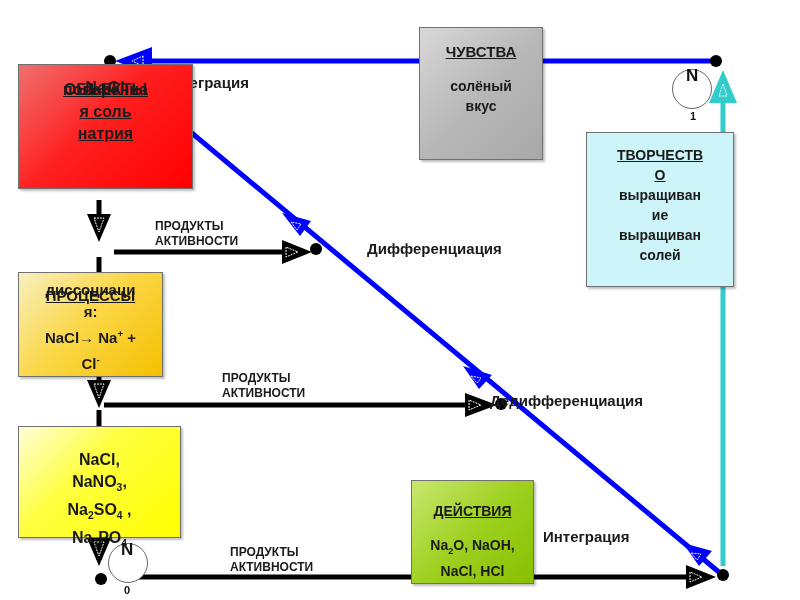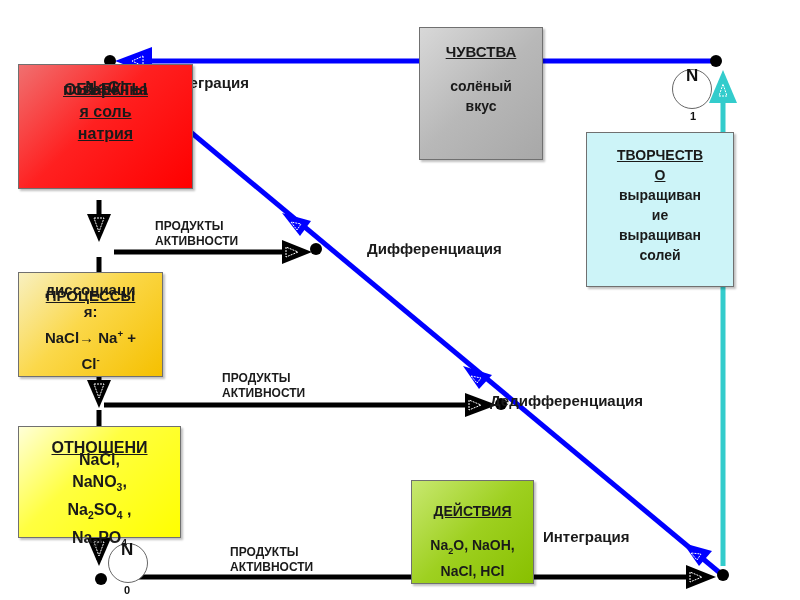--- a/index.html
+++ b/index.html
@@ -160,21 +160,20 @@
   <span class="body">я:</span>
   <span class="body">
     <span>NaCl</span><span style="font-weight:normal;">→</span>
     <span>Na</span><sup>+</sup>
     <span>+</span>
   </span>
   <span class="body"><span>Cl</span><sup>-</sup></span>
 </div>
 
 <div class="box" id="box-relations">
-  <span class="title" style="position:absolute; left:0; right:0; top:10px;">ОТНОШЕНИ</span>
   <span class="body" style="margin-top:10px;">NaCl,</span>
   <span class="body"><span>NaNO</span><sub>3</sub><span>,</span></span>
   <span class="body"><span>Na</span><sub>2</sub><span>SO</span><sub>4</sub><span> ,</span></span>
   <span class="body"><span>Na</span><sub>3</sub><span>PO</span><sub>4</sub></span>
 </div>
 
 <div class="box" id="box-feelings">
   <span class="title">ЧУВСТВА</span>
   <span class="body">солёный</span>
   <span class="body">вкус</span>

